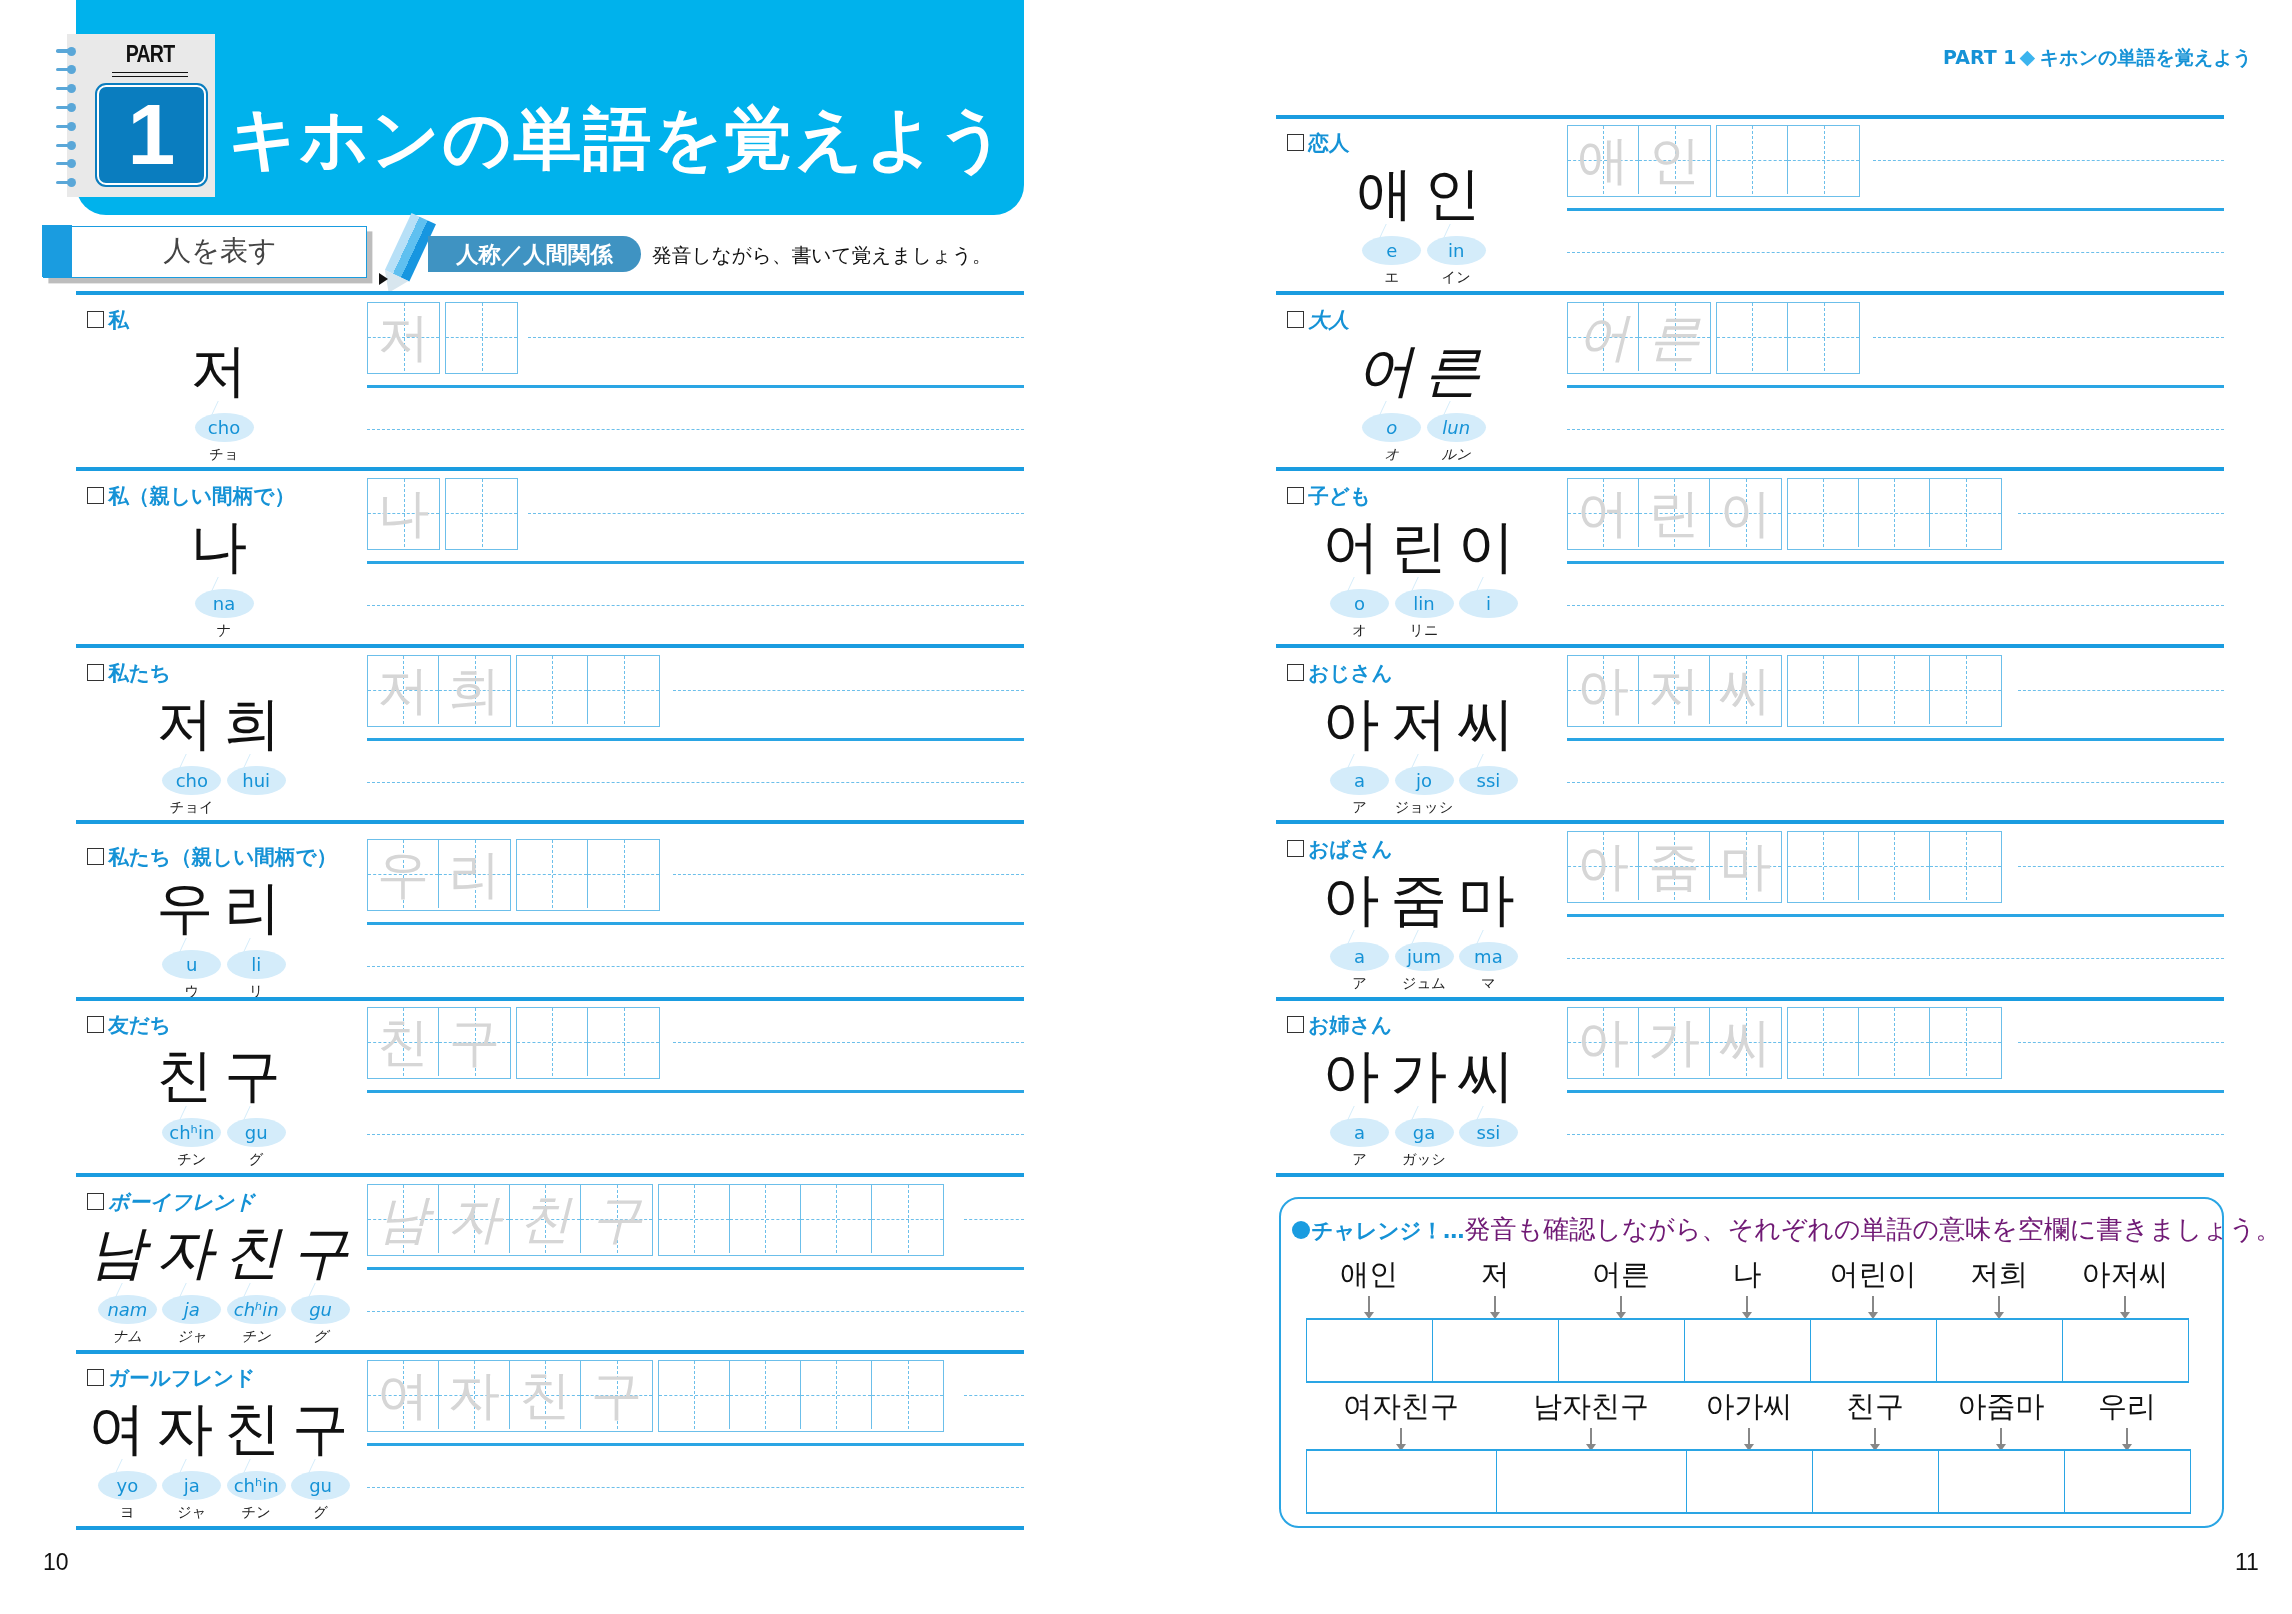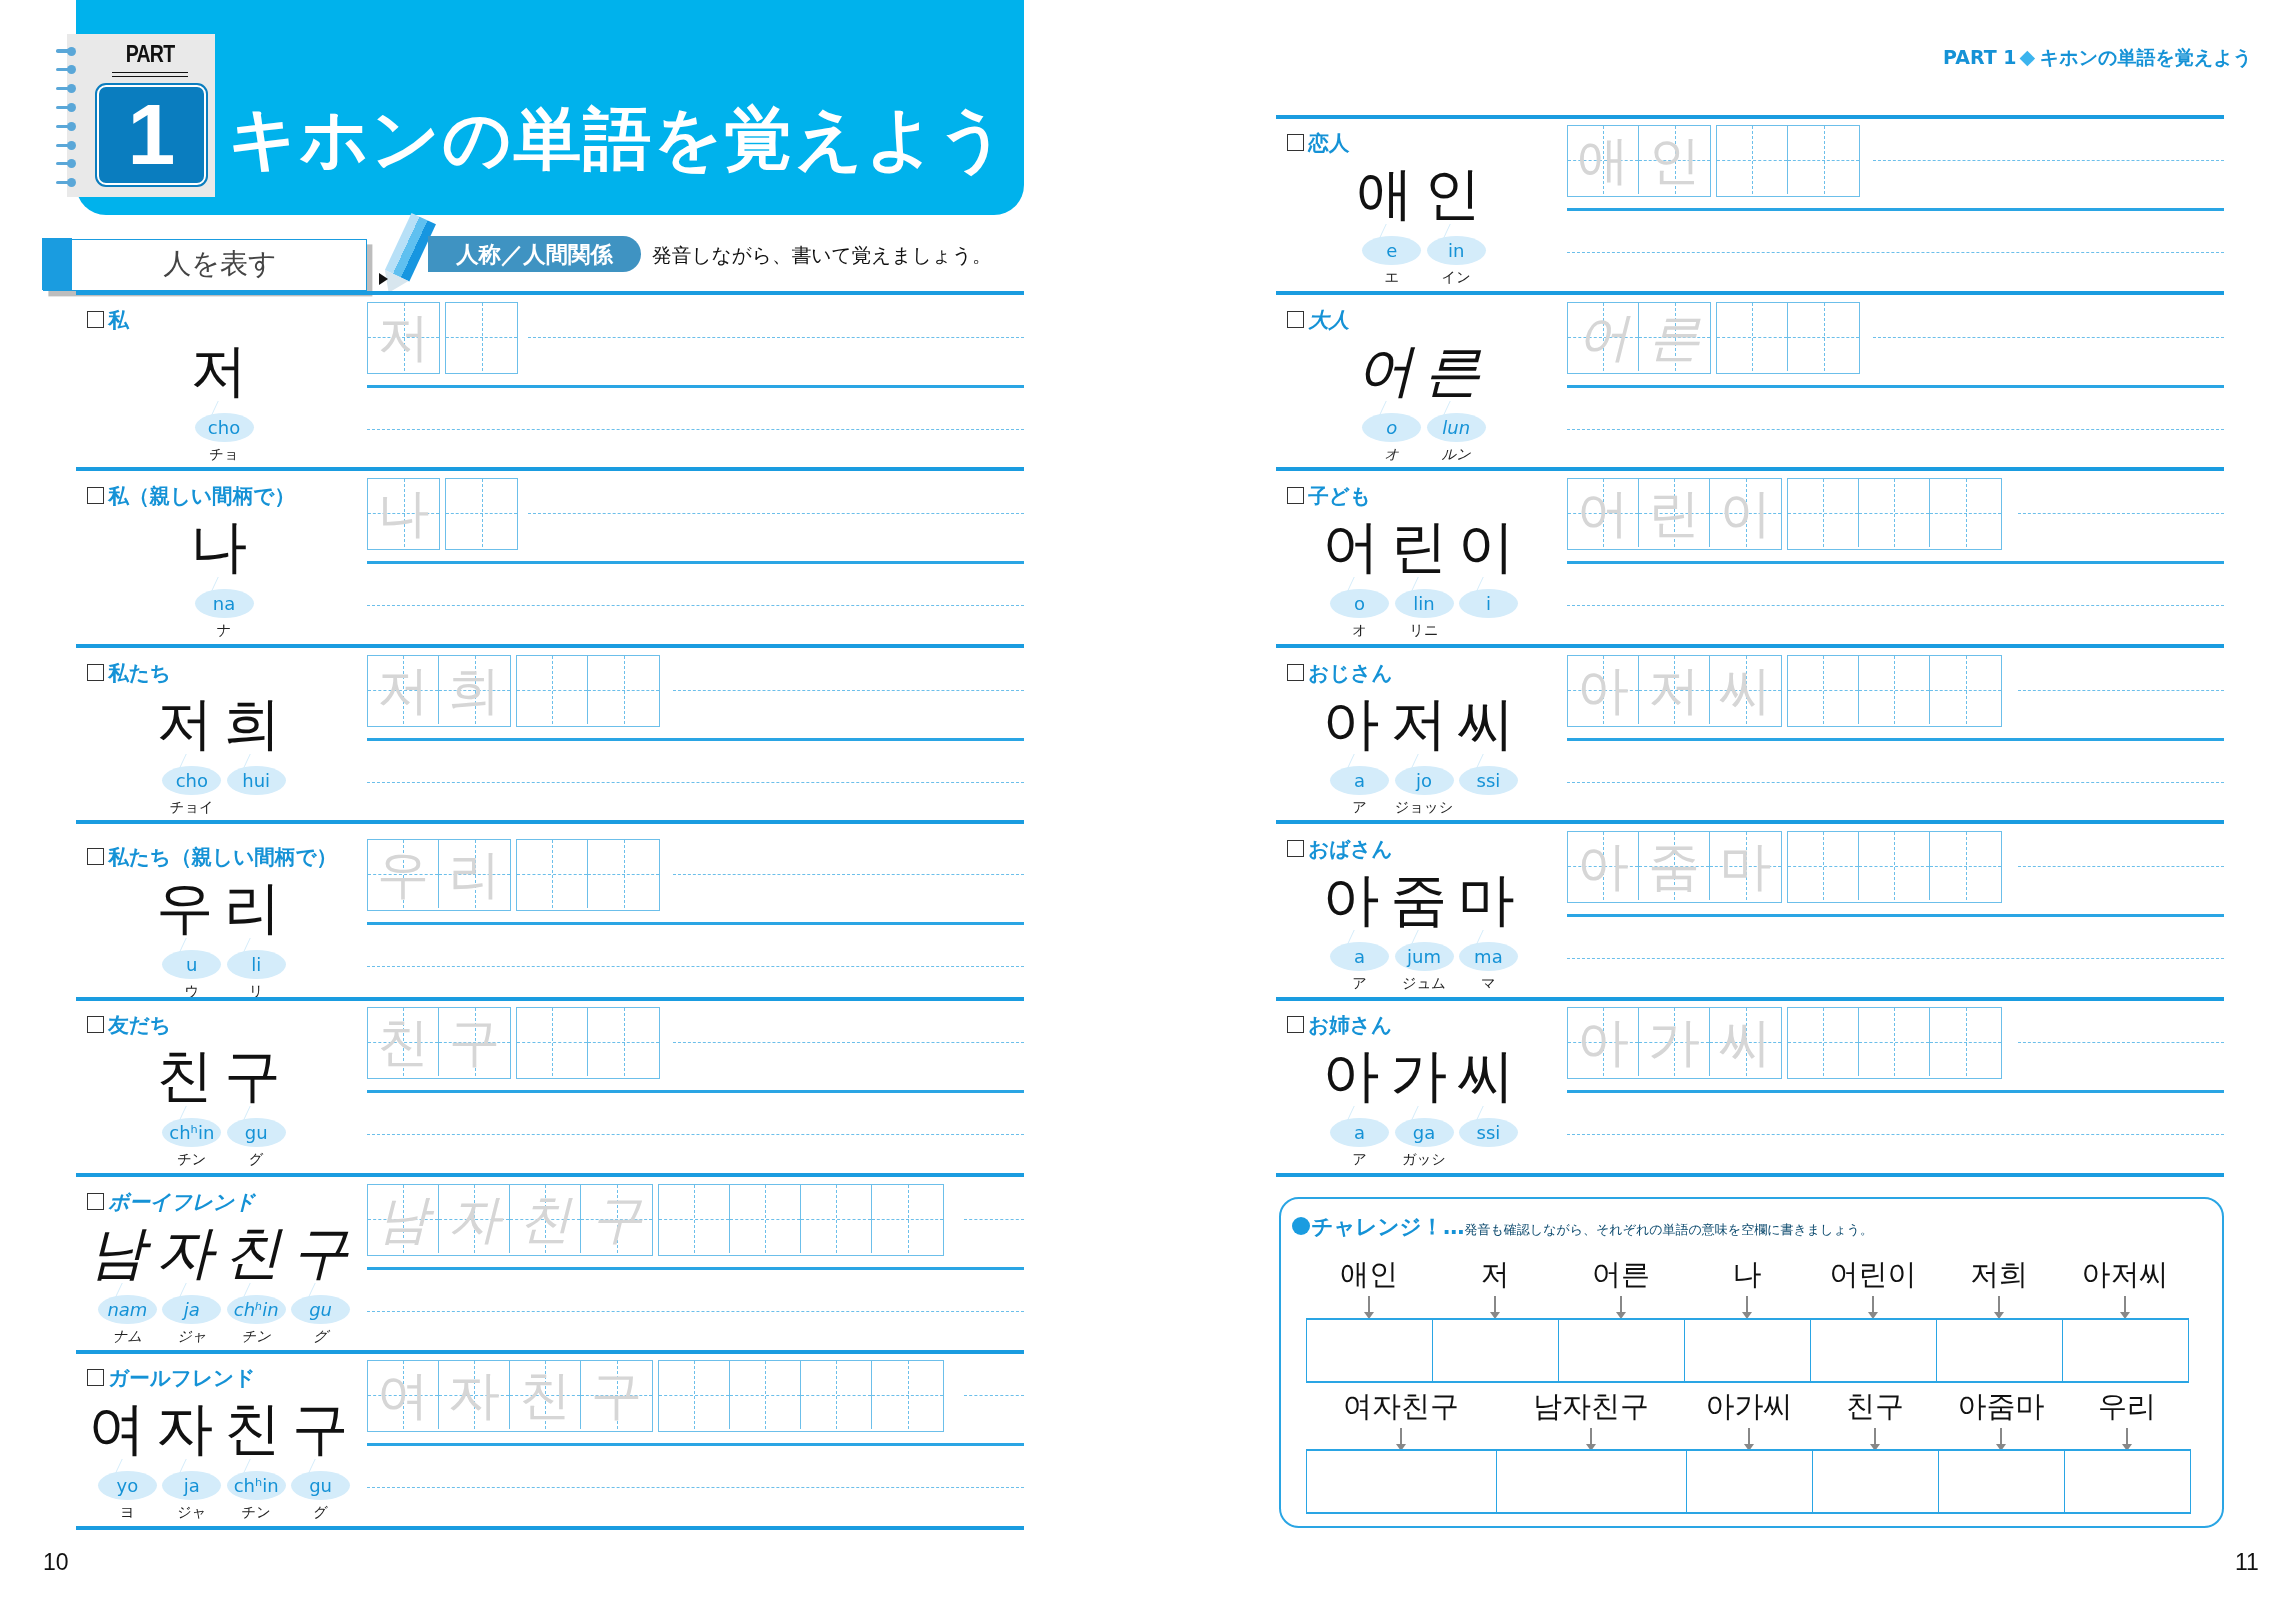--- a/index.html
+++ b/index.html
@@ -18,21 +18,21 @@
                 font-size: 23px; text-align: center; color: #111; letter-spacing: -0.9px; transform: scaleX(0.85); }
   .part-rule { left: 112px; top: 72px; width: 76px; height: 5.4px; border-top: 1.8px solid #111; border-bottom: 1.8px solid #111; }
   .part-num { left: 97px; top: 85px; width: 109px; height: 100px; background: #0a7dbf; border: 2.7px solid #fff;
               outline: 2.7px solid #0a7dbf; border-radius: 9px; color: #fff; font-family: "Liberation Sans", sans-serif;
               font-weight: 700; font-size: 86px; text-align: center; line-height: 95px; }
   .main-title { left: 228px; top: 94px; color: #fff; font-weight: 700; font-size: 68px; letter-spacing: 1.8px;
                 font-family: "DejaVu Sans", sans-serif; white-space: nowrap; }
 
   
   .section-tab { left: 43px; top: 226px; width: 324px; height: 52px; background: #fff; border: 1.8px solid #1a9ce0;
-                 box-shadow: 5.4px 5.4px 0 #bdbdbd; margin-top: 13px; }
+                 box-shadow: 5.4px 5.4px 0 #bdbdbd; }
   .section-tab::before { content: ""; position: absolute; left: -1.8px; top: -1.8px; width: 30px; height: 52px; background: #1a9ce0; }
   .section-tab-label { position: absolute; left: 30px; right: 0; top: 0; line-height: 48px; text-align: center;
                        font-size: 28px; color: #444; }
   .pencil { left: 376px; top: 211px; width: 27px; height: 81px; transform: rotate(25deg); transform-origin: bottom center; }
   .pencil .body { position: absolute; top: 0; left: 0; width: 27px; height: 63px;
                   background: linear-gradient(90deg, #b7e0f7 0 33%, #5fc0f0 33% 66%, #1796e0 66% 100%); }
   .pencil .tip { position: absolute; top: 63px; left: 0; width: 0; height: 0; border-left: 13.4px solid transparent;
                  border-right: 13.4px solid transparent; border-top: 19.7px solid #d8e6ee; }
   .pencil-point { left: 379px; top: 273px; width: 0; height: 0; border-top: 6.3px solid transparent; border-bottom: 6.3px solid transparent;
                   border-left: 9px solid #111; }
@@ -68,21 +68,21 @@
 
   .page-num { font-family: "Liberation Sans", sans-serif; font-size: 23px; color: #111; }
 
   
   .running-head { left: 1943px; top: 45px; font-size: 19px; color: #1592d6; font-weight: 700; white-space: nowrap; }
   .running-head .diamond { display: inline-block; width: 10.7px; height: 10.7px; background: #3cb4ee; transform: rotate(45deg); margin: 0 7.2px 0 5.4px; }
 
   .challenge { left: 1279px; top: 1197px; width: 945px; height: 331px; border: 2.7px solid #2aa5e4; border-radius: 19.7px; }
   .challenge-title { position: absolute; left: 10.7px; top: 12.5px; font-size: 21.5px; color: #1592d6; font-weight: 700; white-space: nowrap; }
   .challenge-title .dot { display: inline-block; width: 18px; height: 18px; border-radius: 50%; background: #1a9ce0; vertical-align: -1.8px; margin-right: 1.8px; }
-  .challenge-title .rest { color: #0c4a6e; font-weight: 400; font-size: 13px; }
+  .challenge-title .rest { color: #701a75; font-weight: 400; font-size: 26px; }
   .ch-row { position: absolute; left: 25px; display: flex; }
   .ch-item { position: relative; text-align: center; }
   .ch-word { font-family: "DejaVu Serif", serif; font-size: 29px; color: #111; height: 41px; white-space: nowrap; }
   .ch-arrow { margin: 0 auto; width: 1.8px; height: 19.7px; background: #888; position: relative; }
   .ch-arrow::after { content: ""; position: absolute; left: -4.5px; bottom: -3.6px; border-left: 5.4px solid transparent; border-right: 5.4px solid transparent; border-top: 7.2px solid #888; }
   .ch-boxes { position: absolute; left: 25px; display: flex; border-top: 2.7px solid #2aa5e4; border-bottom: 2.7px solid #2aa5e4; border-left: 1.8px solid #2aa5e4; }
   .ch-box { height: 61px; border-right: 1.8px solid #2aa5e4; }
 </style>
 </head>
 <body>

